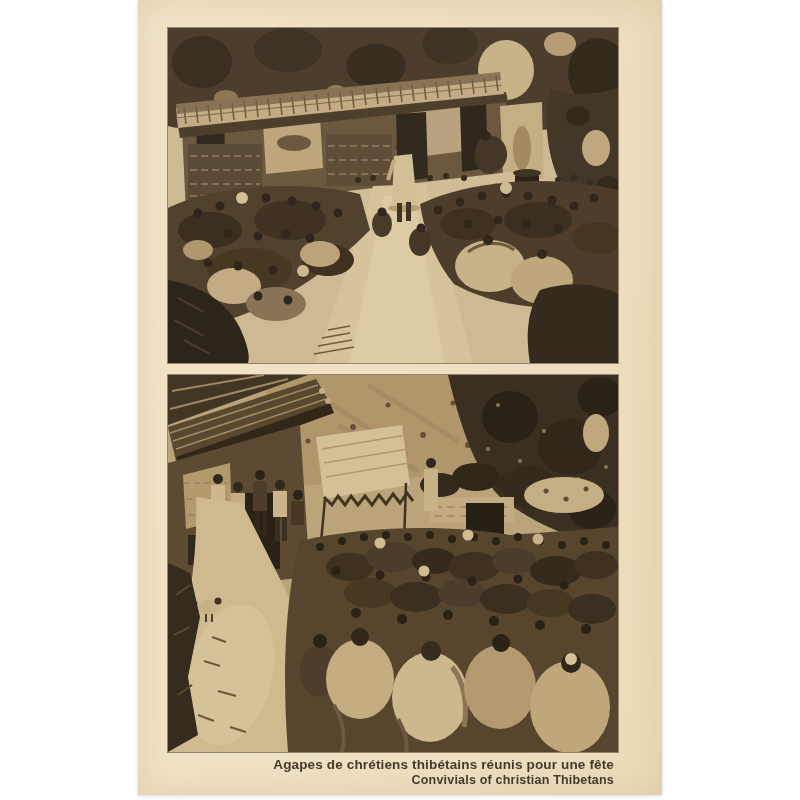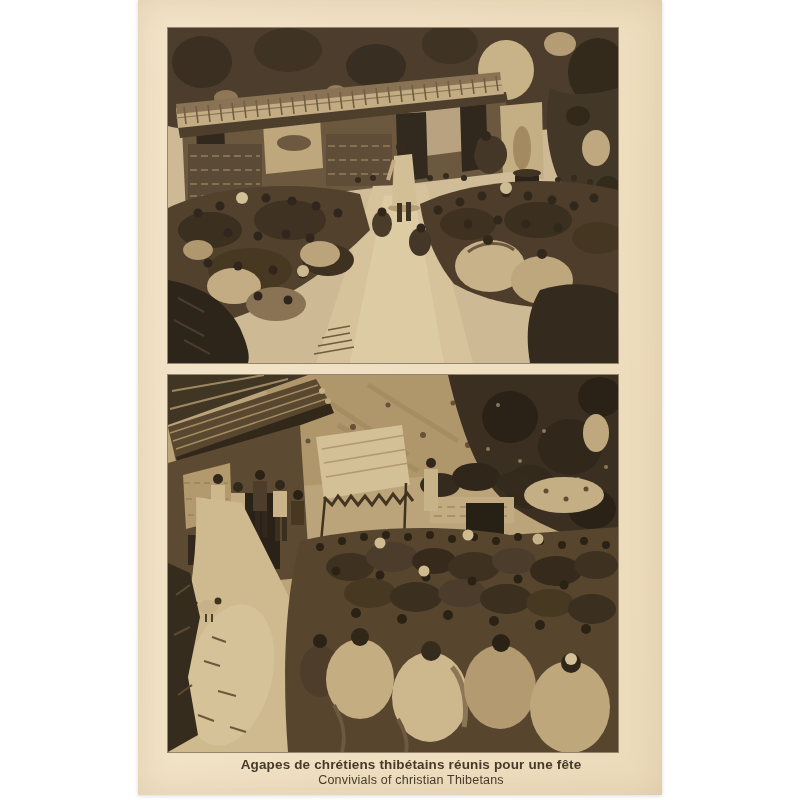--- a/index.html
+++ b/index.html
@@ -16,25 +16,25 @@
   .photo{
     position:absolute;left:30px;width:450px;margin:0;padding:0;
     outline:1px solid rgba(58,47,33,.45);
     box-shadow:0 0 0 1px rgba(120,95,60,.15), inset 0 0 18px rgba(40,30,20,.25);
     overflow:hidden;background:#d3bf9b;
   }
   .photo svg{display:block;width:100%;height:100%;}
   .photo-top{top:28px;height:335px;}
   .photo-bottom{top:375px;height:377px;}
   .caption{
-    position:absolute;left:48px;top:757px;width:450px;
-    text-align:center;color:#463a2b;
+    position:absolute;left:26px;top:757px;width:450px;
+    text-align:right;color:#463a2b;
   }
   .caption .fr{font-size:13.5px;font-weight:700;letter-spacing:.15px;line-height:15.5px;}
-  .caption .en{font-size:12.5px;font-weight:400;letter-spacing:.2px;line-height:15px;}
+  .caption .en{font-size:12.5px;font-weight:700;letter-spacing:.2px;line-height:15px;}
 </style>
 </head>
 <body>
 
 <div class="page">
   <div class="postcard">
 
     <figure class="photo photo-top" role="img" aria-label="Crowd of Tibetan Christians seated in circles eating in a courtyard before a long tile-roofed mud-brick house, one man standing in the middle, trees behind">
       <svg viewBox="0 0 450 335" preserveAspectRatio="none">
         <rect width="450" height="335" fill="#d3bf9b"></rect>

